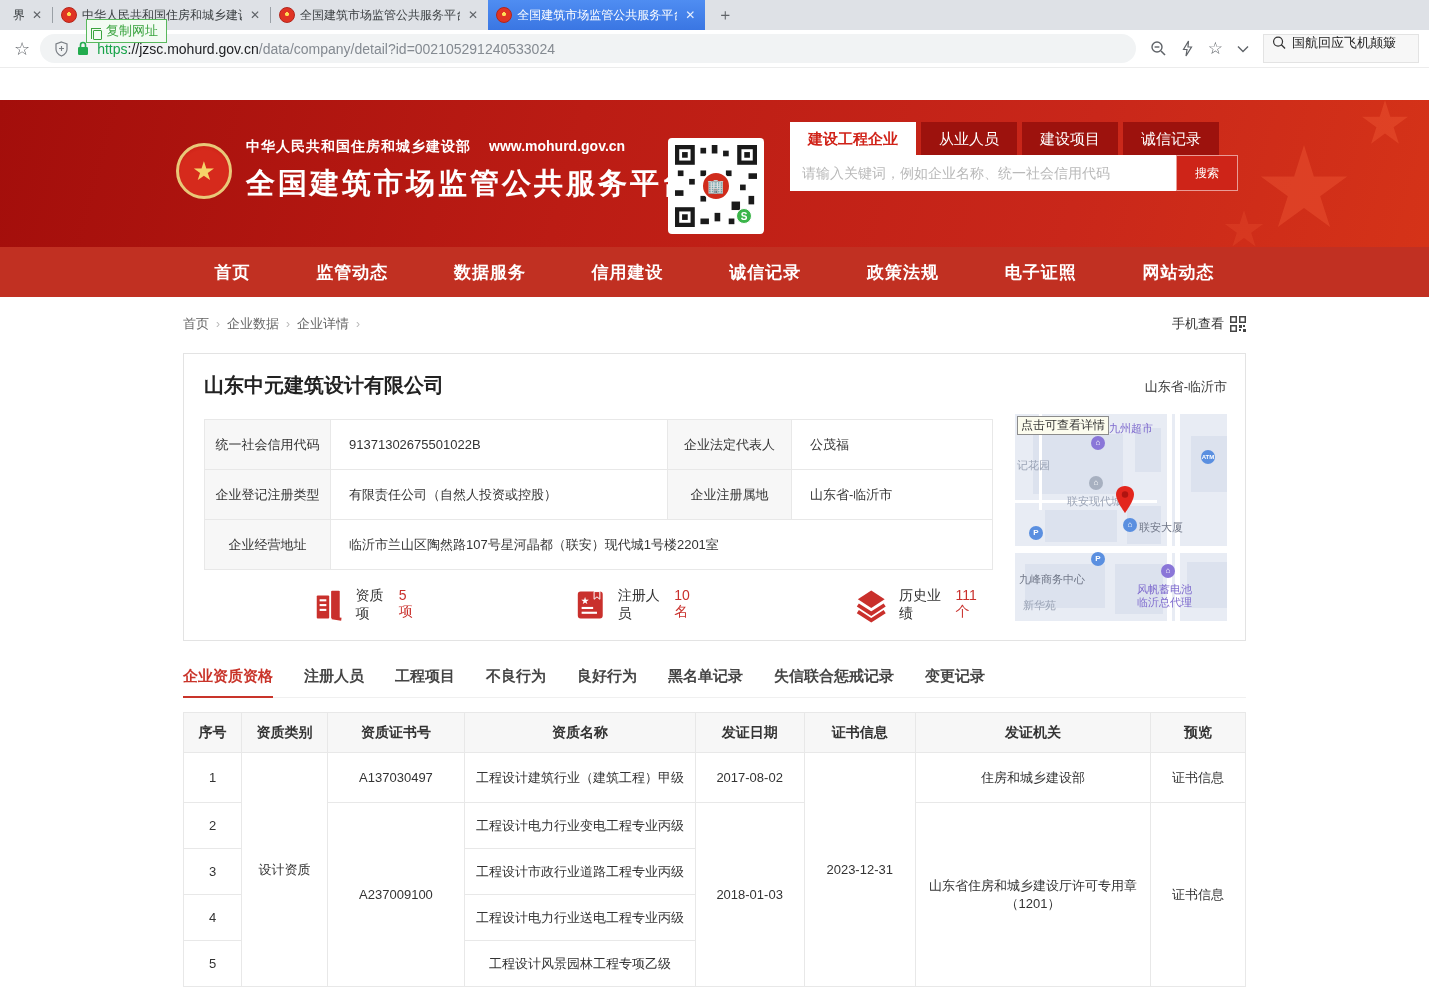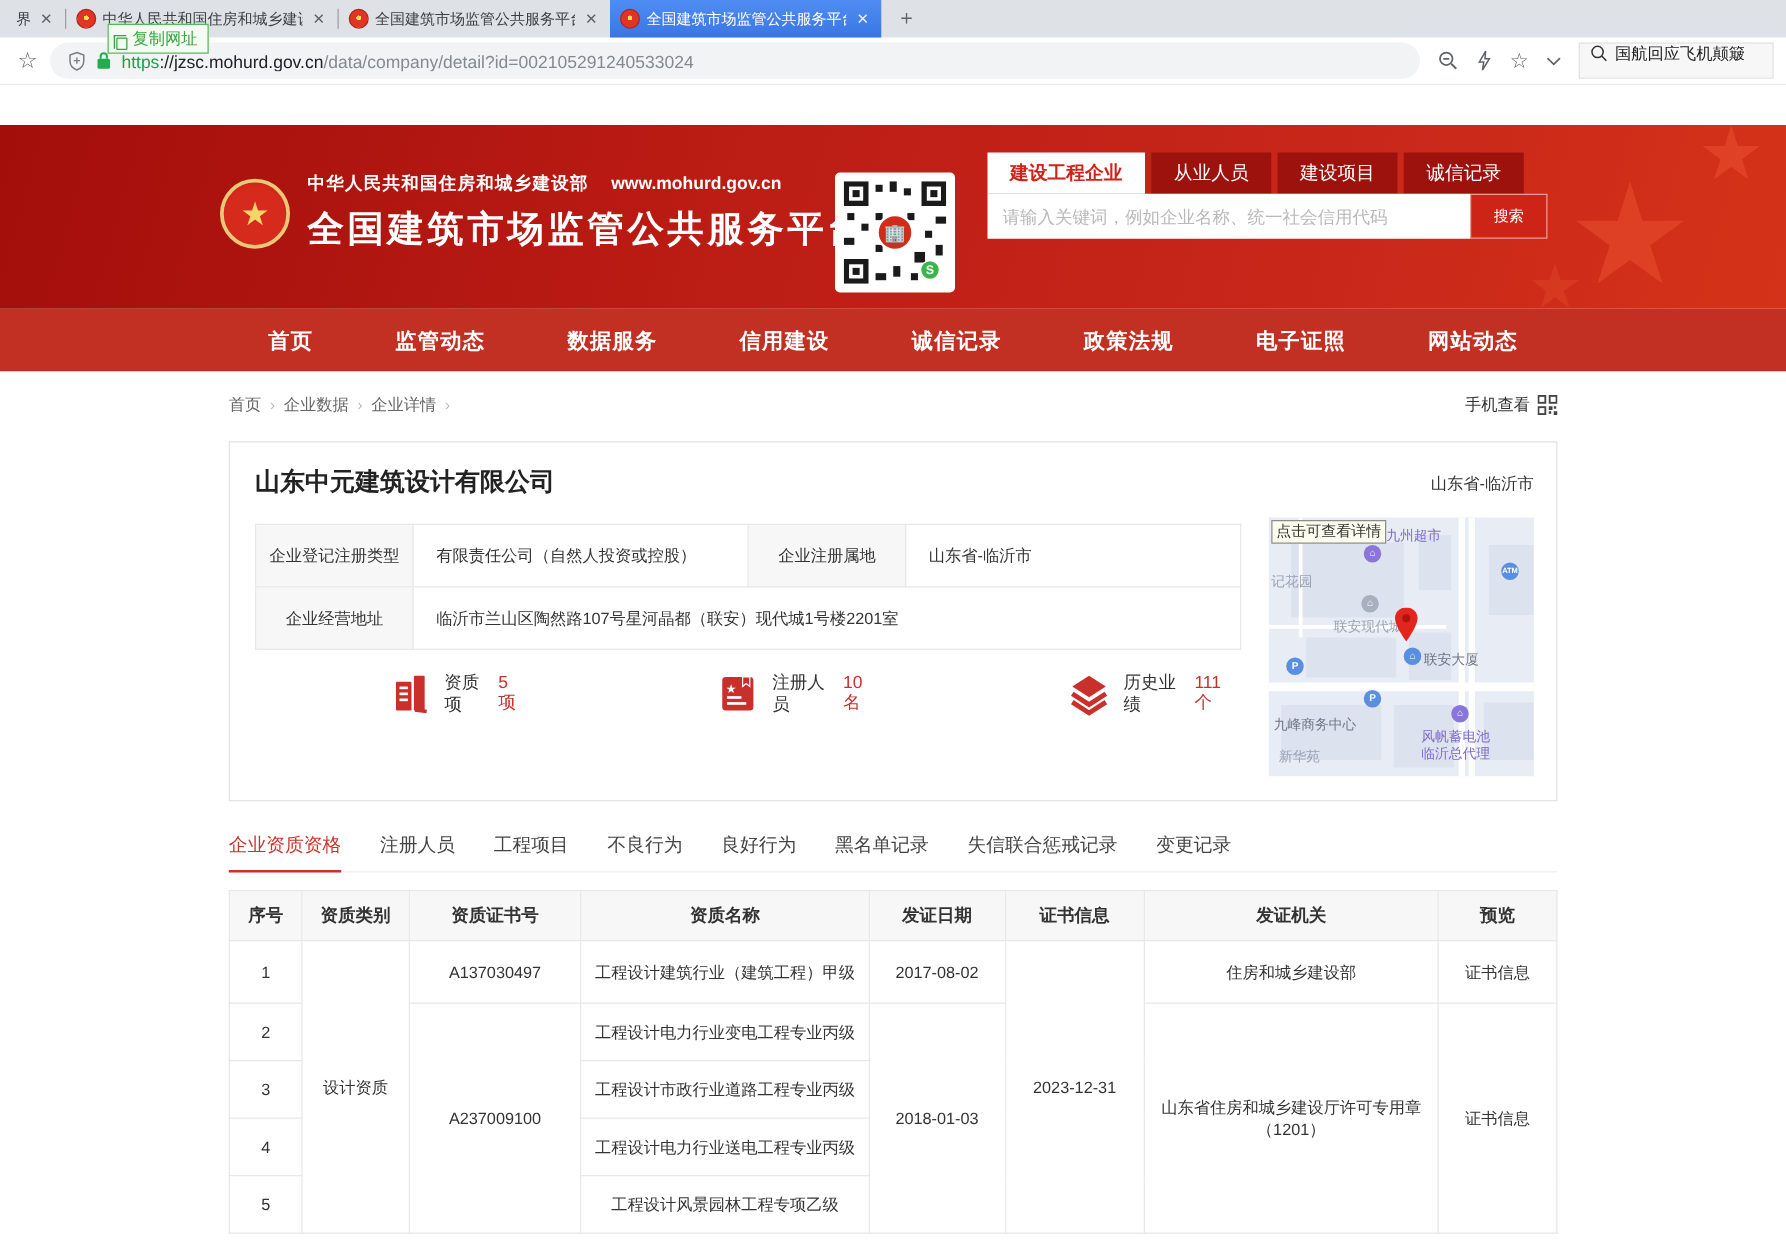--- a/index.html
+++ b/index.html
@@ -98,21 +98,21 @@
   .lbl-purple { color:#7e6ace; }
   .lbl-gray { color:#9aa3b5; }
   .lbl-dark { color:#6f7687; }
   .map-marker { position:absolute; width:14px; height:14px; border-radius:50%; color:#fff; font-size:8px; font-weight:bold; text-align:center; line-height:14px; }
   .mk-purple { background:#8a76d8; }
   .mk-blue { background:#5a8fe0; }
   .mk-gray { background:#a7b0c0; }
   .map-pin { position:absolute; z-index:4; }
 
   
-  .detail-tabs { display:flex; gap:31px; margin-top:26px; font-size:15px; color:#444; border-bottom:1px solid #f0f0f0; padding-bottom:0; }
+  .detail-tabs { display:flex; gap:31px; margin-top:26px; font-size:15px; color:#444; border-bottom:1px solid #f0f0f0; padding-bottom:0;font-weight:bold; }
   .dtab { padding-bottom:10px; cursor:pointer; }
   .dtab.active { color:#c9342a; border-bottom:2px solid #c9342a; margin-bottom:-1px; }
 
   
   table.qual { border-collapse:collapse; width:1063px; margin-top:14px; table-layout:fixed; }
   table.qual th, table.qual td { border:1px solid #e8e8e8; font-size:13px; color:#333; text-align:center; padding:4px 6px; }
   table.qual th { background:#f7f7f7; height:40px; font-size:14px; }
   table.qual td { height:46px; }
   td.link { color:#d9332a; cursor:pointer; }
   .w-seq{width:57px}.w-cat{width:84px}.w-cert{width:135px}.w-name{width:226px}.w-date{width:107px}.w-valid{width:109px}.w-auth{width:231px}.w-prev{width:93px}
@@ -296,20 +296,26 @@
         </svg>
     </span>
   </div>
 
   <div class="company-card">
     <div class="company-title">山东中元建筑设计有限公司</div>
     <div class="company-region">山东省-临沂市</div>
 
     <table class="info">
       <tbody>
+          <tr>
+        <td class="ilabel">统一社会信用代码</td>
+        <td class="ival" style="width:337px">91371302675501022B</td>
+        <td class="ilabel" style="width:124px">企业法定代表人</td>
+        <td class="ival">公茂福</td>
+      </tr>
       <tr>
         <td class="ilabel">企业登记注册类型</td>
         <td class="ival">有限责任公司（自然人投资或控股）</td>
         <td class="ilabel">企业注册属地</td>
         <td class="ival">山东省-临沂市</td>
       </tr>
       <tr>
         <td class="ilabel">企业经营地址</td>
         <td class="ival" colspan="3">临沂市兰山区陶然路107号星河晶都（联安）现代城1号楼2201室</td>
       </tr>

